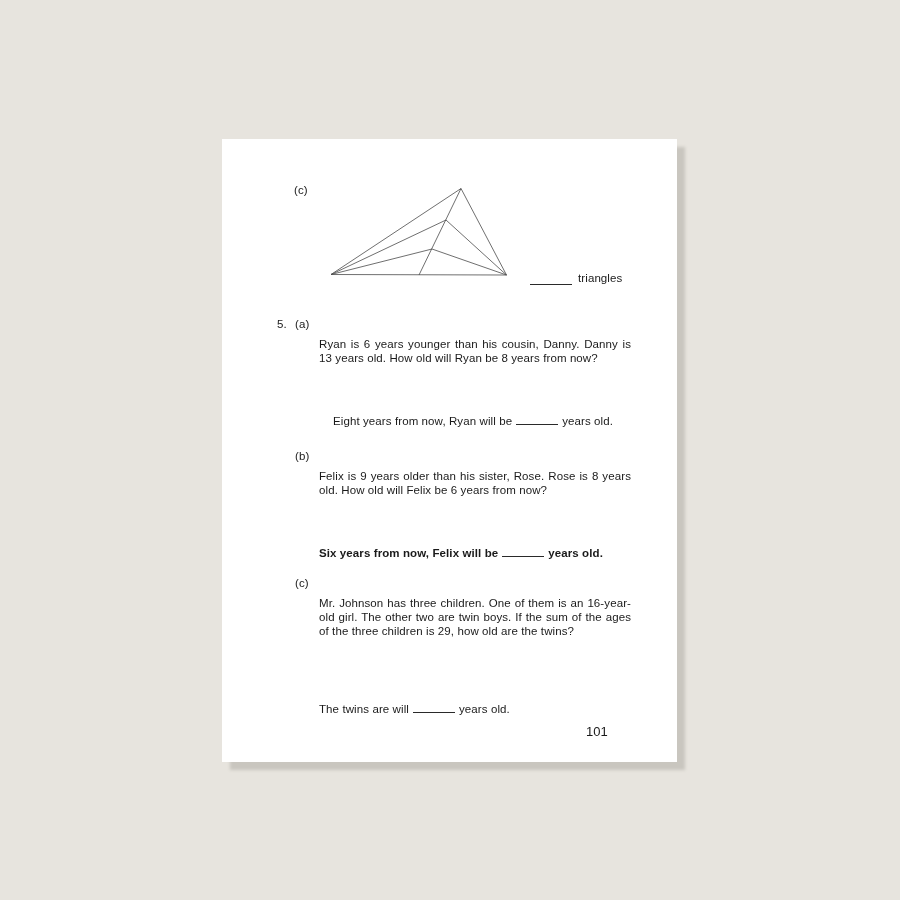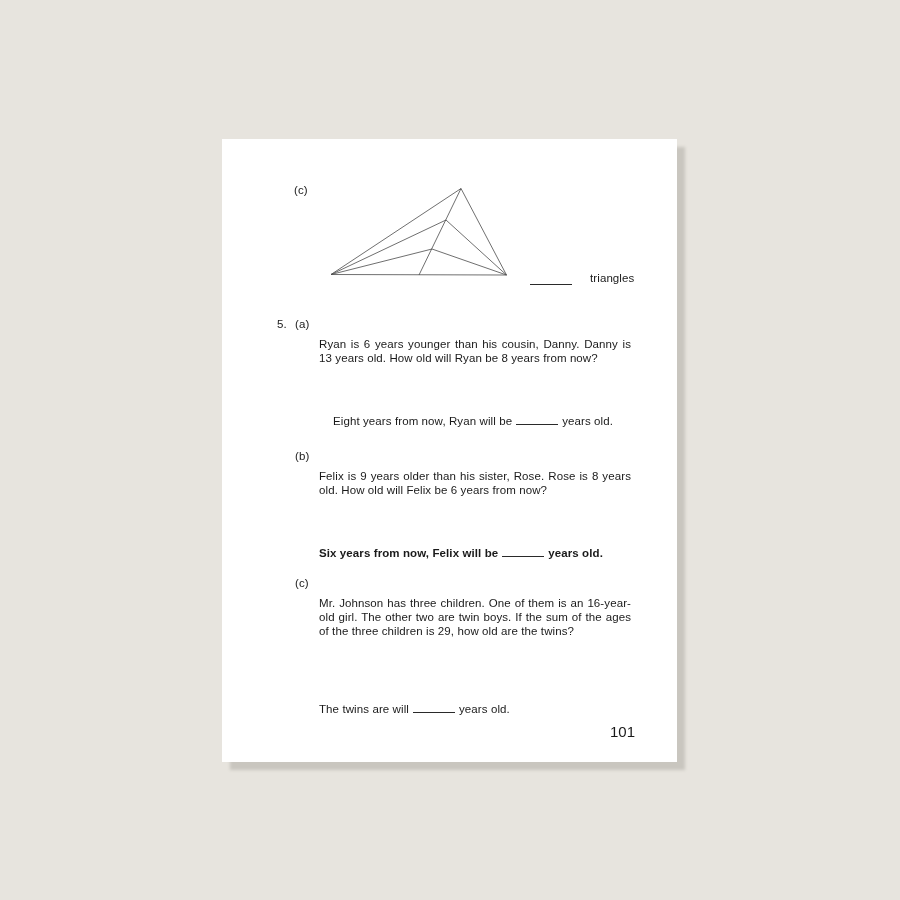--- a/index.html
+++ b/index.html
@@ -40,21 +40,21 @@
   }
   .fig-svg {
     left: 100px;
     top: 40px;
   }
   .fig-answer {
     left: 308px;
     top: 132px;
     display: flex;
     align-items: flex-end;
-    gap: 18px;
+    gap: 6px;
     justify-content: flex-end;
   }
   .blank {
     display: inline-block;
     width: 42px;
     height: 11px;
     border-bottom: 1.2px solid #2a2a2a;
     margin: 0 4px;
     vertical-align: baseline;
   }
@@ -80,23 +80,23 @@
   .answer-line {
     white-space: nowrap;
   }
   .row-a  { left: 55px;  top: 178px; }
   .ans-a  { left: 97px;  top: 274px; padding-left: 14px; }
   .row-b  { left: 73px;  top: 310px; }
   .ans-b  { left: 97px;  top: 406px; font-weight: bold; }
   .row-c  { left: 73px;  top: 437px; }
   .ans-c  { left: 97px;  top: 562px; }
   .page-number {
-    left: 388px;
+    left: 364px;
     top: 587px;
-    font-size: 15px;
+    font-size: 13px;
     line-height: 12px;
   }
 </style>
 </head>
 <body>
 
 <div class="sheet">
 
   <div class="abs txt part-label fig-label">(c)</div>
 

